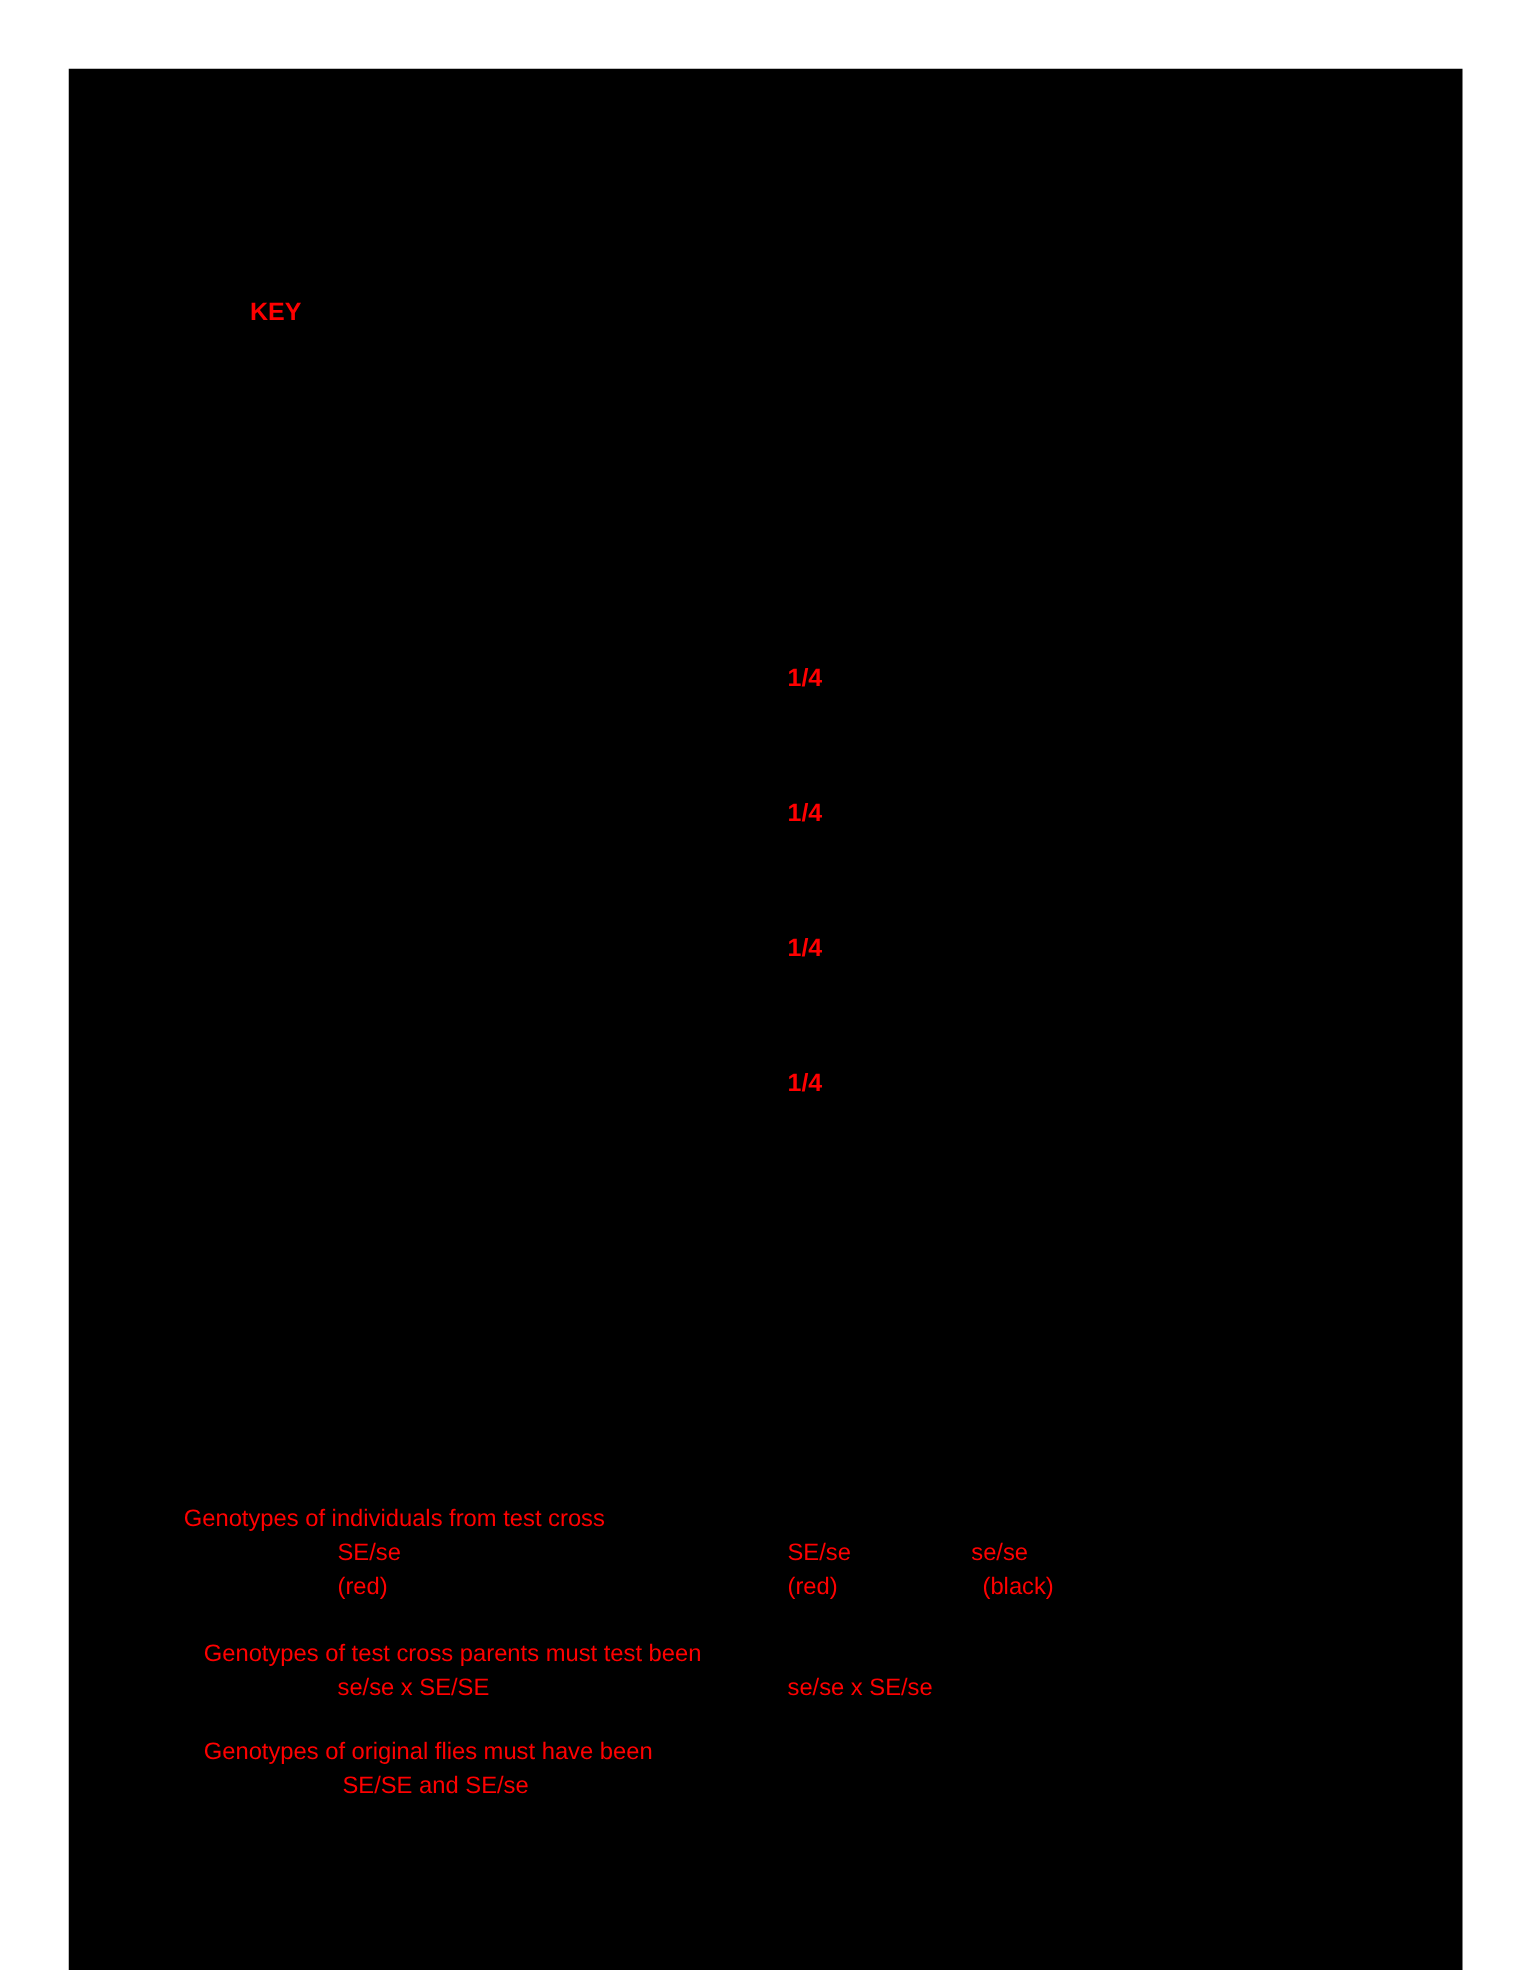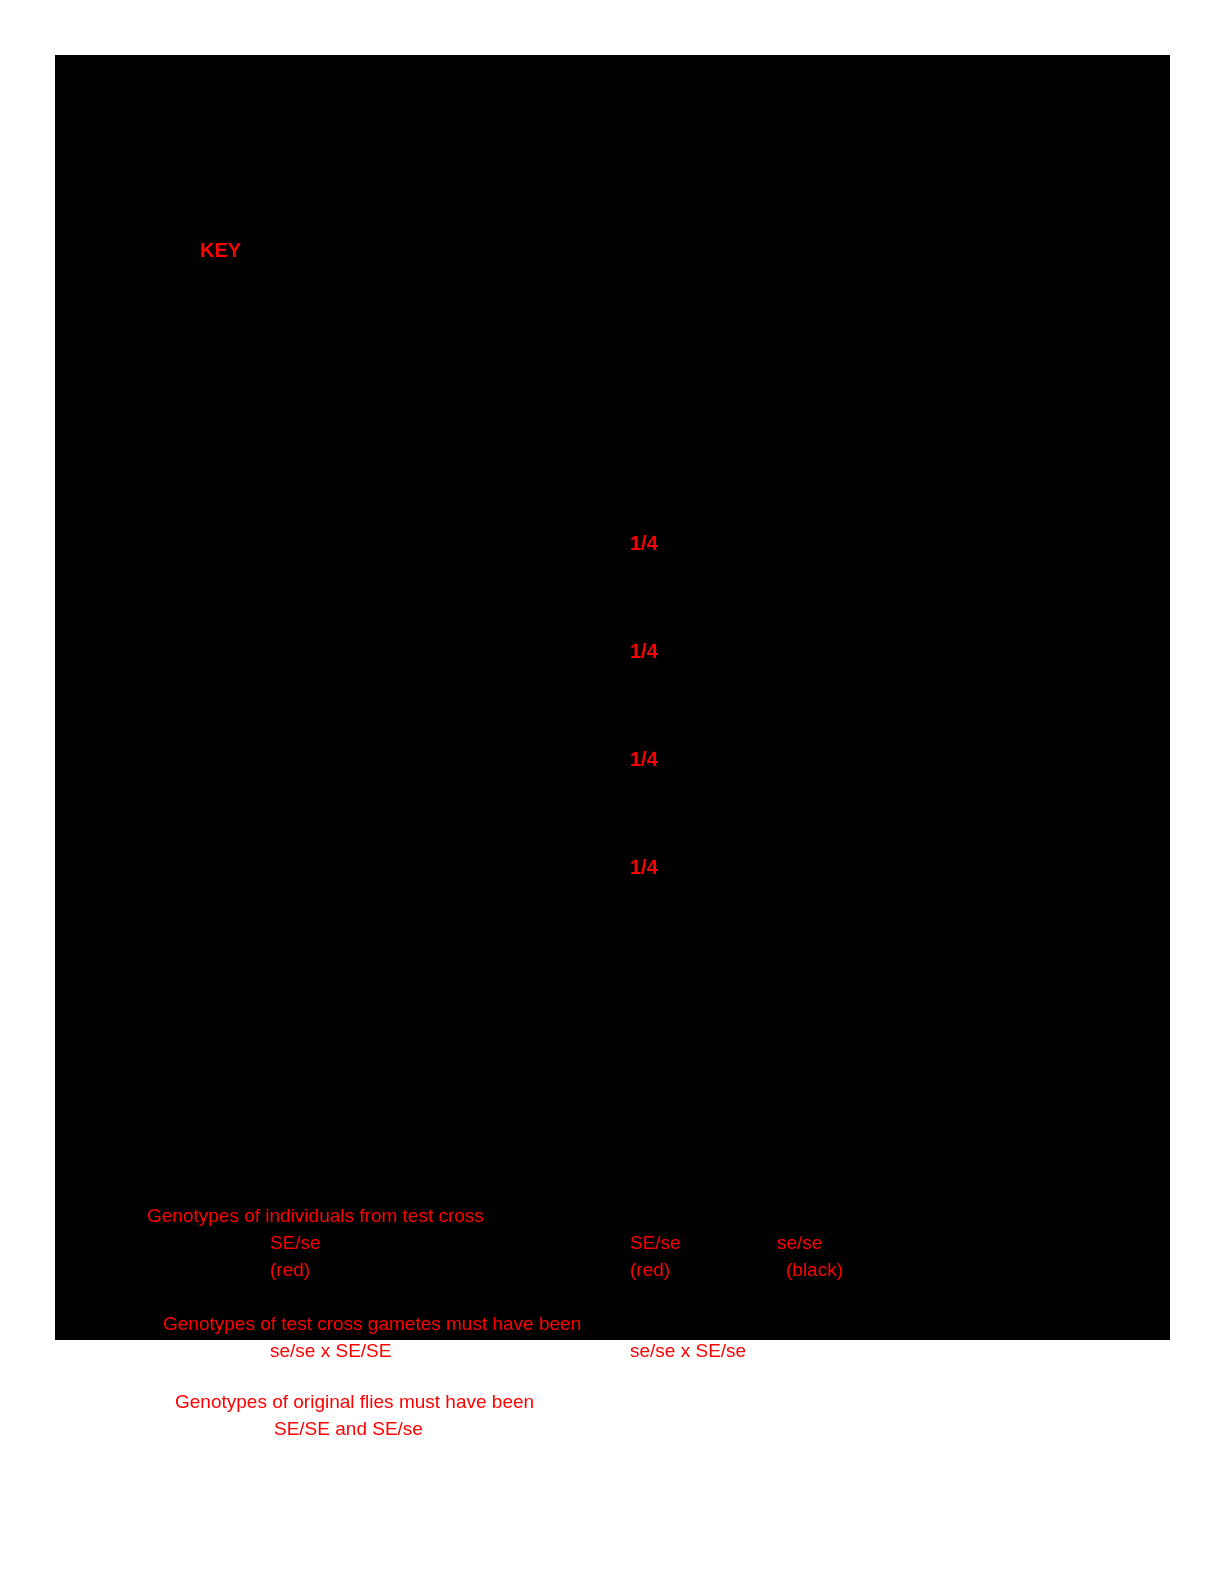--- a/index.html
+++ b/index.html
@@ -15,21 +15,21 @@
     width: 1224px;
     height: 1584px;
     background: #ffffff;
     overflow: hidden;
   }
   .canvas {
     position: absolute;
     left: 55px;
     top: 55px;
     width: 1115px;
-    height: 1285px;
+    height: 1521px;
     background: #000000;
   }
   .txt {
     position: absolute;
     color: #ff0000;
     font-size: 19px;
     line-height: 1.15;
     white-space: nowrap;
   }
   .bold { font-weight: 700; font-size: 20px; }
@@ -43,21 +43,21 @@
   .h-individuals    { left: 92px; top: 1150px; }
   .geno-1           { left: 215px; top: 1177px; }
   .geno-2           { left: 575px; top: 1177px; }
   .geno-3           { left: 722px; top: 1177px; }
   .pheno-1          { left: 215px; top: 1204px; }
   .pheno-2          { left: 575px; top: 1204px; }
   .pheno-3          { left: 731px; top: 1204px; }
   .h-parents        { left: 108px; top: 1258px; }
   .parents-1        { left: 215px; top: 1285px; }
   .parents-2        { left: 575px; top: 1285px; }
-  .h-original       { left: 120px; top: 1336px; }
+  .h-original       { left: 108px; top: 1336px; }
   .original-1       { left: 219px; top: 1363px; }
 </style>
 </head>
 <body>
 
 <div class="page">
   <div class="canvas">
 
     <span class="txt bold key-label">KEY</span>
 
@@ -68,21 +68,21 @@
     <span class="txt bold frac-4">1/4</span>
 
     <span class="txt h-individuals">Genotypes of individuals from test cross</span>
     <span class="txt geno-1">SE/se</span>
     <span class="txt geno-2">SE/se</span>
     <span class="txt geno-3">se/se</span>
     <span class="txt pheno-1">(red)</span>
     <span class="txt pheno-2">(red)</span>
     <span class="txt pheno-3">(black)</span>
 
-    <span class="txt h-parents">Genotypes of test cross gametes must have been</span>
+    <span class="txt h-parents">Genotypes of test cross parents must test been</span>
     <span class="txt parents-1">se/se x SE/SE</span>
     <span class="txt parents-2">se/se x SE/se</span>
 
     <span class="txt h-original">Genotypes of original flies must have been</span>
     <span class="txt original-1">SE/SE and SE/se</span>
 
   </div>
 </div>
 
 </body></html>

